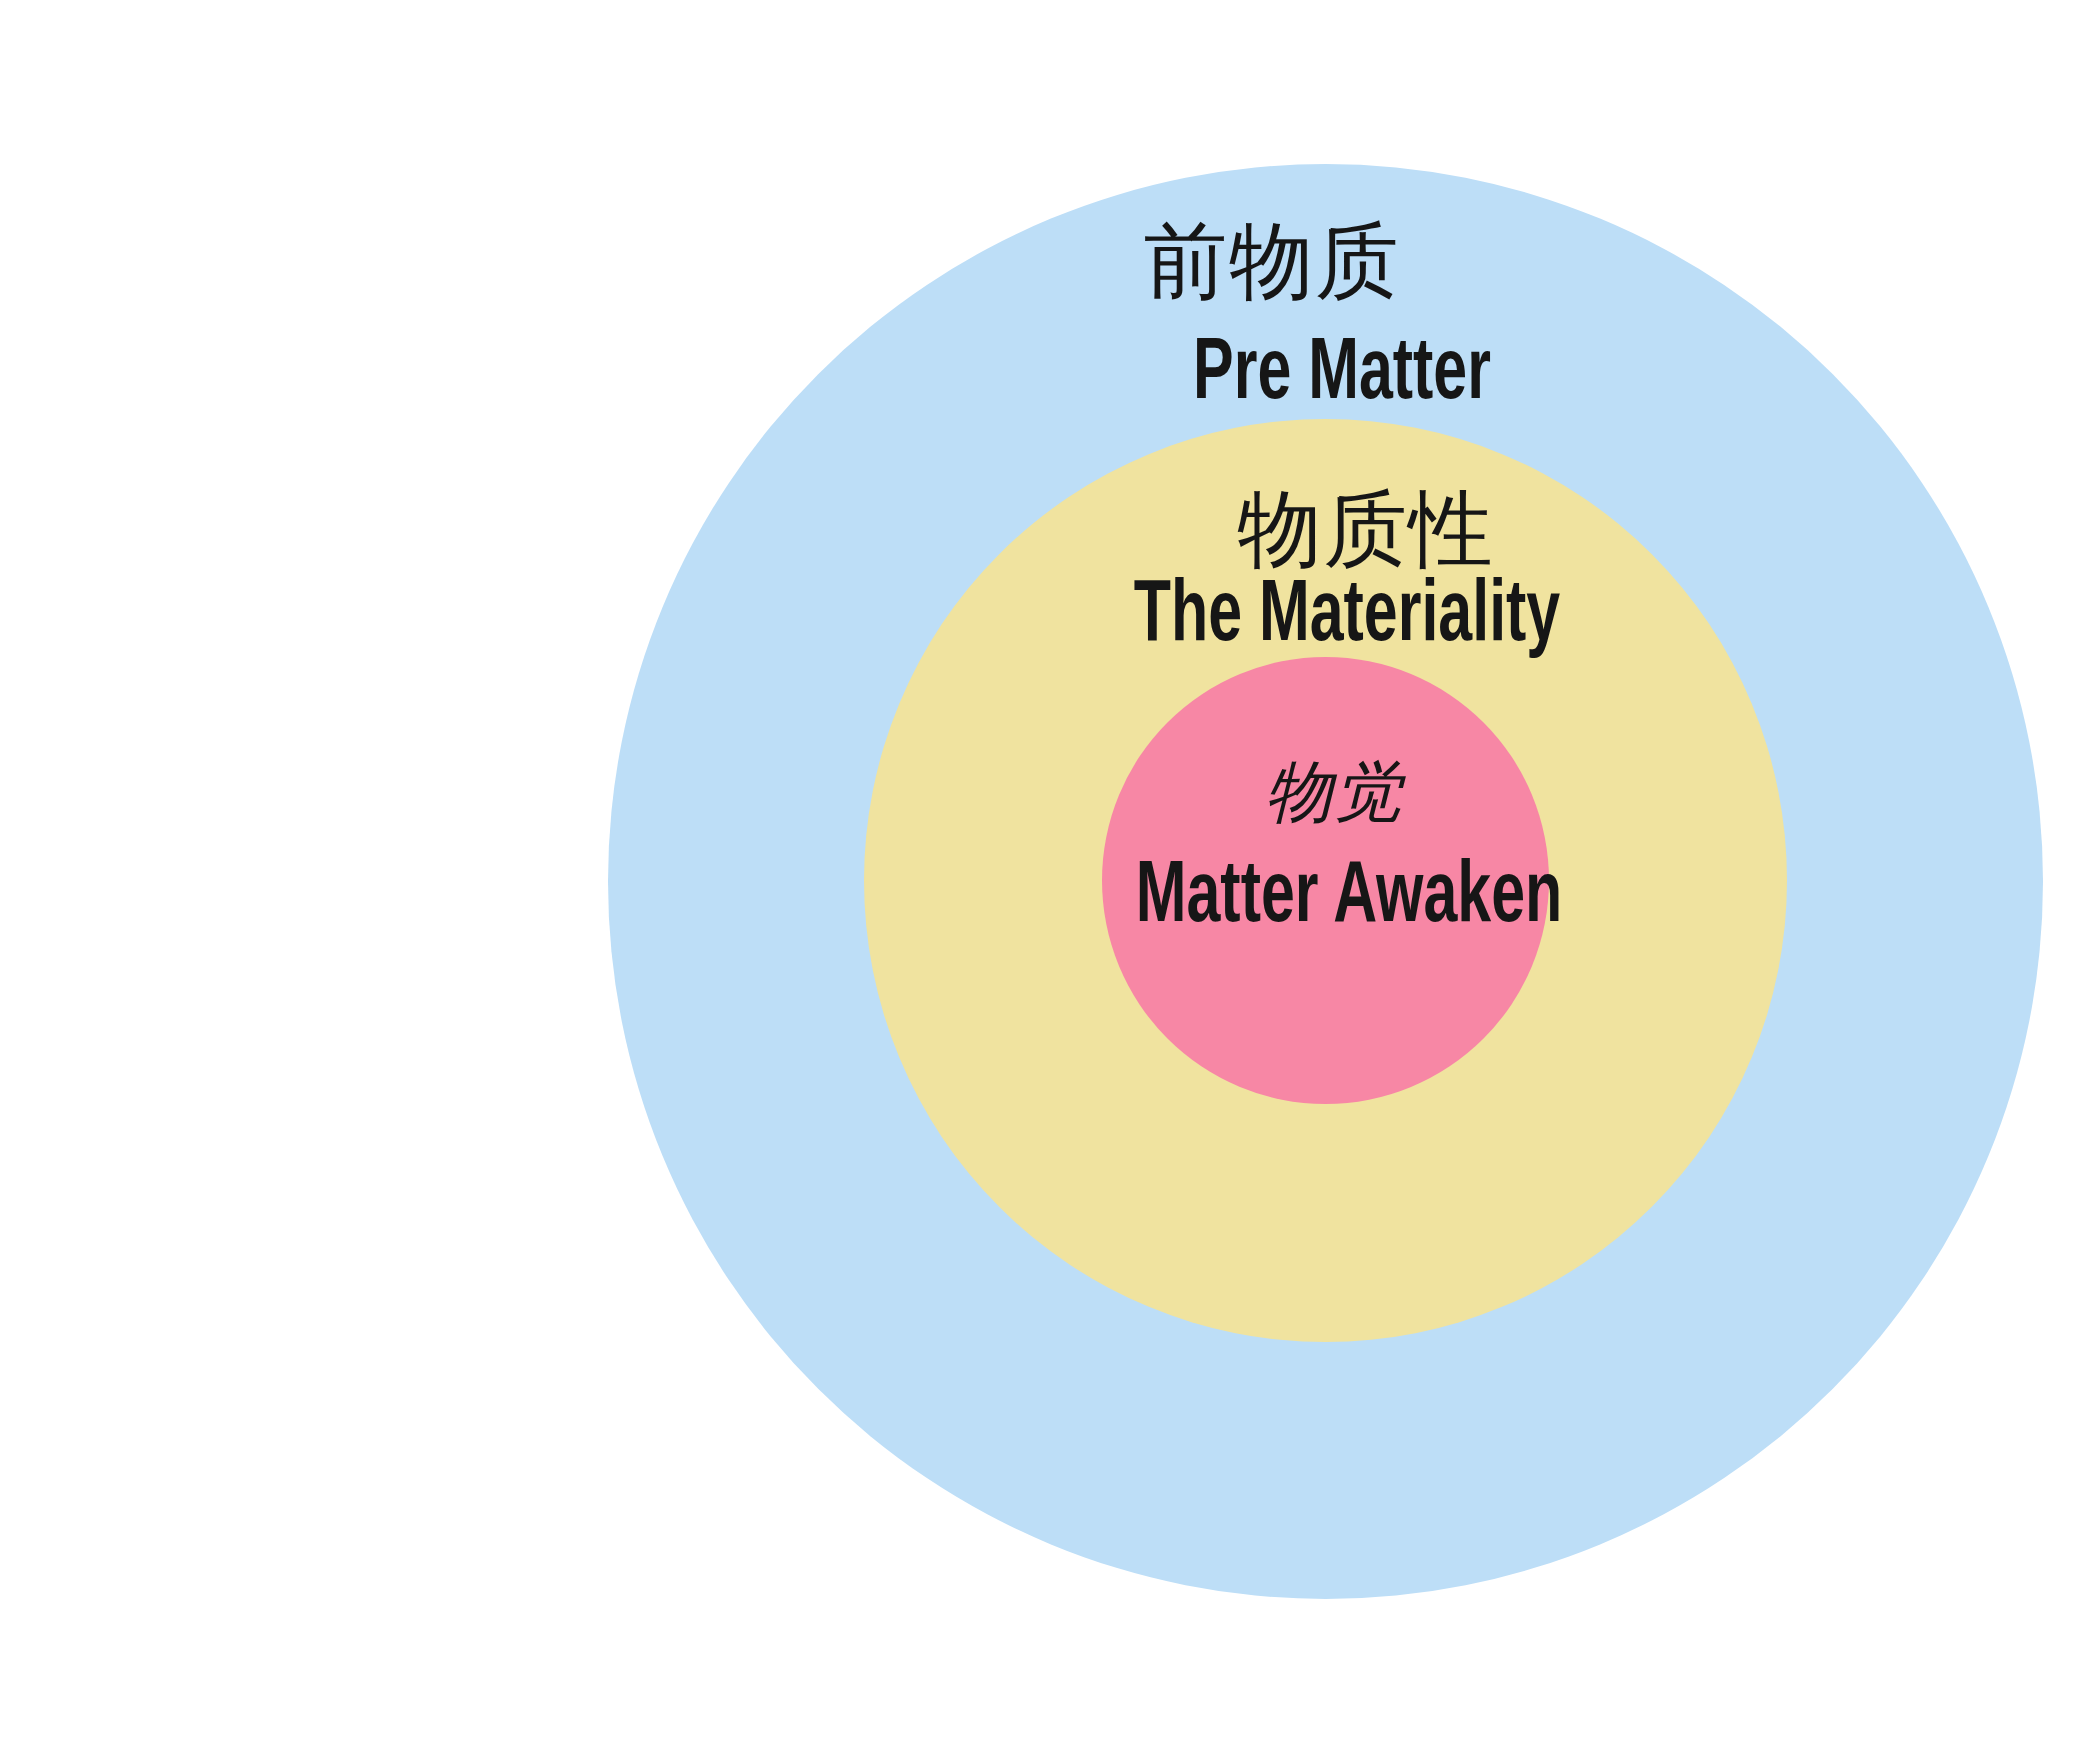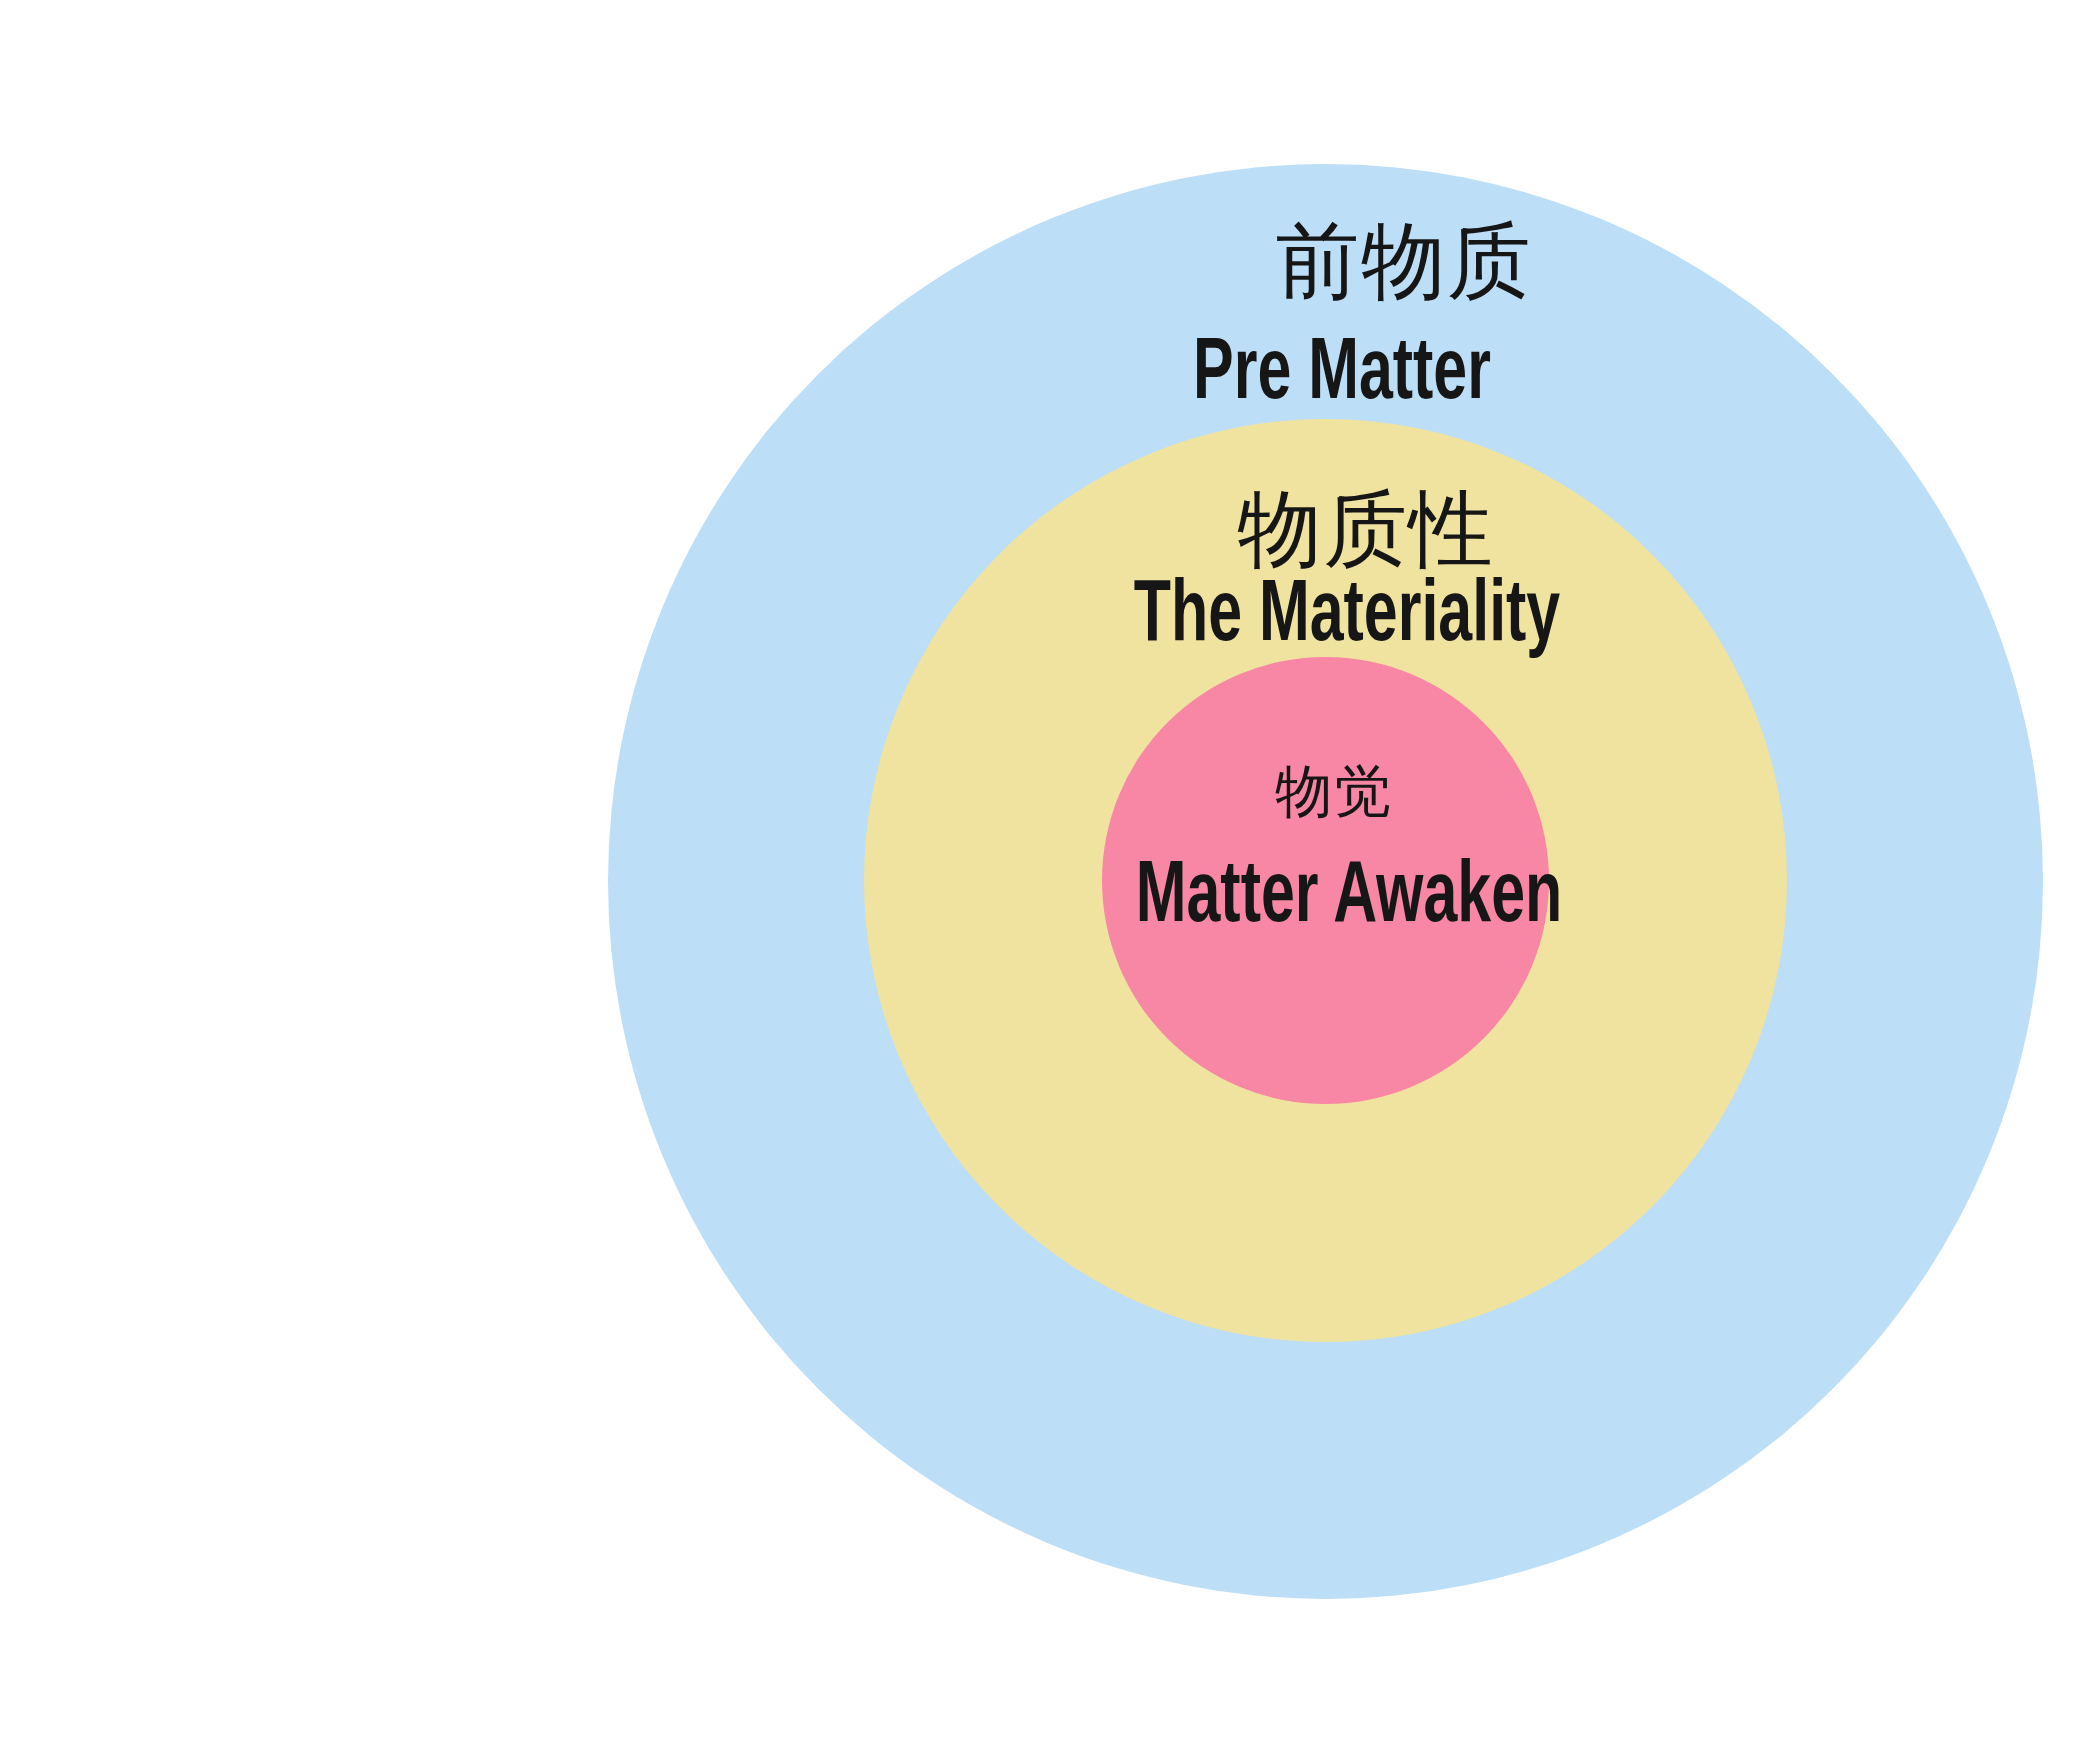--- a/index.html
+++ b/index.html
@@ -53,27 +53,27 @@
     transform: translate(-50%, -50%);
     font-family: "Liberation Sans", sans-serif;
   }
   .label-en {
     font-size: 87px;
     font-weight: bold;
     transform: translate(-50%, -50%) scaleX(0.70);
     font-family: "Liberation Sans", sans-serif;
   }
   
-  .zh-outer  { left: 1404px; top: 261px; text-align: right; }
+  .zh-outer  { left: 1272px; top: 261px; text-align: right; }
   .en-outer  { left: 1342px; top: 367px; }
   
   .zh-middle { left: 1366px; top: 529px; }
   .en-middle { left: 1347px; top: 609px; }
   
-  .zh-inner  { left: 1334px; top: 791px; font-size: 57px; }
+  .zh-inner  { left: 1334px; top: 791px; font-size: 67px; font-style: italic; }
   .en-inner  { left: 1349px; top: 890px; }
 </style>
 </head>
 <body>
 
 <div class="canvas">
 
   <div class="circle circle-outer" style="background-color: rgb(189, 222, 247);"></div>
 
   <div class="circle circle-middle" style="background-color: rgb(240, 227, 159);"></div>

